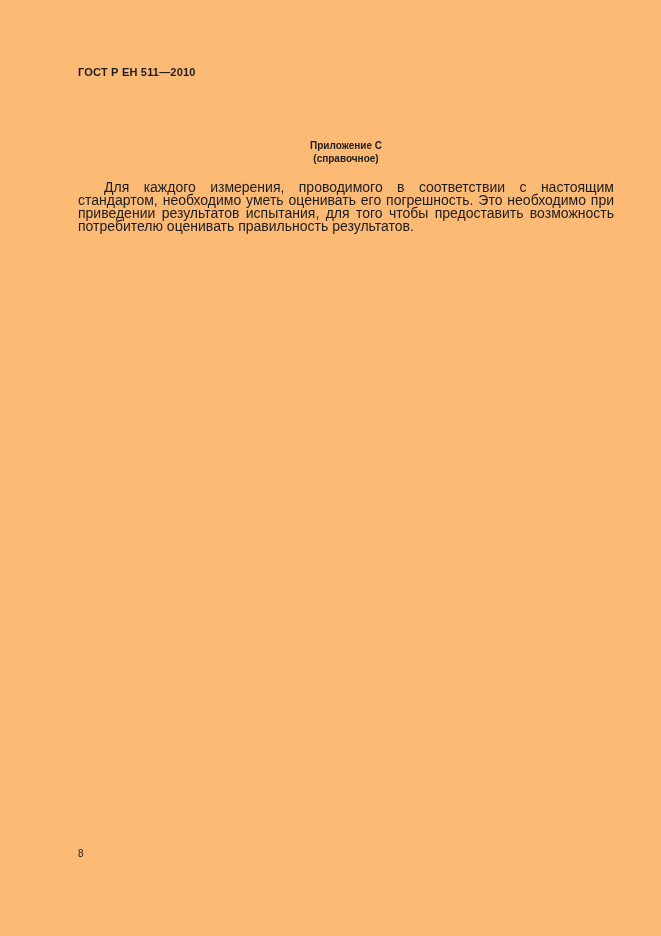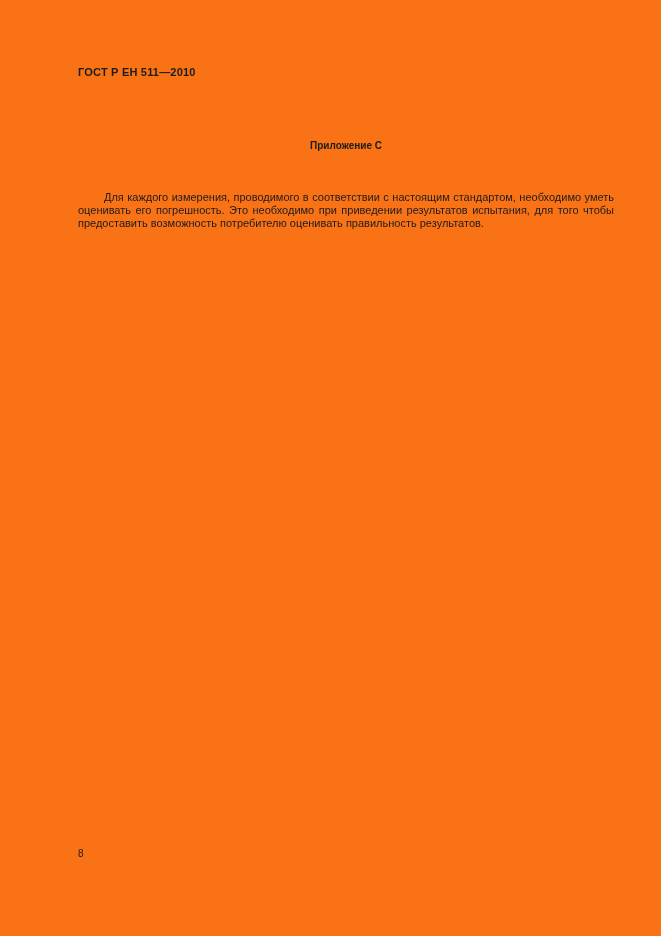--- a/index.html
+++ b/index.html
@@ -4,21 +4,21 @@
   <style>
     html, body {
       margin: 0;
       padding: 0;
       background: #ffffff;
     }
     .page {
       position: relative;
       width: 661px;
       height: 936px;
-      background: #f97316;
+      background: #fdba74;
       color: #1c1c1c;
       font-family: "Liberation Sans", sans-serif;
       overflow: hidden;
       box-sizing: border-box;
       padding-left: 44px;
     }
     .doc-designation {
       position: absolute;
       top: 66px;
       left: 78px;
@@ -43,24 +43,24 @@
       top: 151px;
       left: 78px;
       width: 536px;
       text-align: center;
       font-size: 11.5px;
       font-weight: bold;
       line-height: 14px;
     }
     .body-paragraph {
       position: absolute;
-      top: 191px;
+      top: 181px;
       left: 78px;
       width: 536px;
-      font-size: 11px;
+      font-size: 14px;
       line-height: 13px;
       text-align: justify;
       text-indent: 26px;
     }
     .page-number {
       position: absolute;
       top: 848px;
       left: 78px;
       font-size: 10px;
       line-height: 12px;
@@ -68,20 +68,21 @@
   </style>
 </head>
 <body>
 
 <div class="page">
 
   <div class="doc-designation">ГОСТ Р ЕН 511—2010</div>
 
   <div class="appendix-block">
     <div>Приложение С</div>
+    <div>(справочное)</div>
   </div>
 
 
   <div class="body-paragraph">Для каждого измерения, проводимого в соответствии с настоящим стандартом, необходимо уметь оценивать его погрешность. Это необходимо при приведении результатов испытания, для того чтобы предоставить возможность потребителю оценивать правильность результатов.</div>
 
   <div class="page-number">8</div>
 
 </div>
 
 </body></html>

